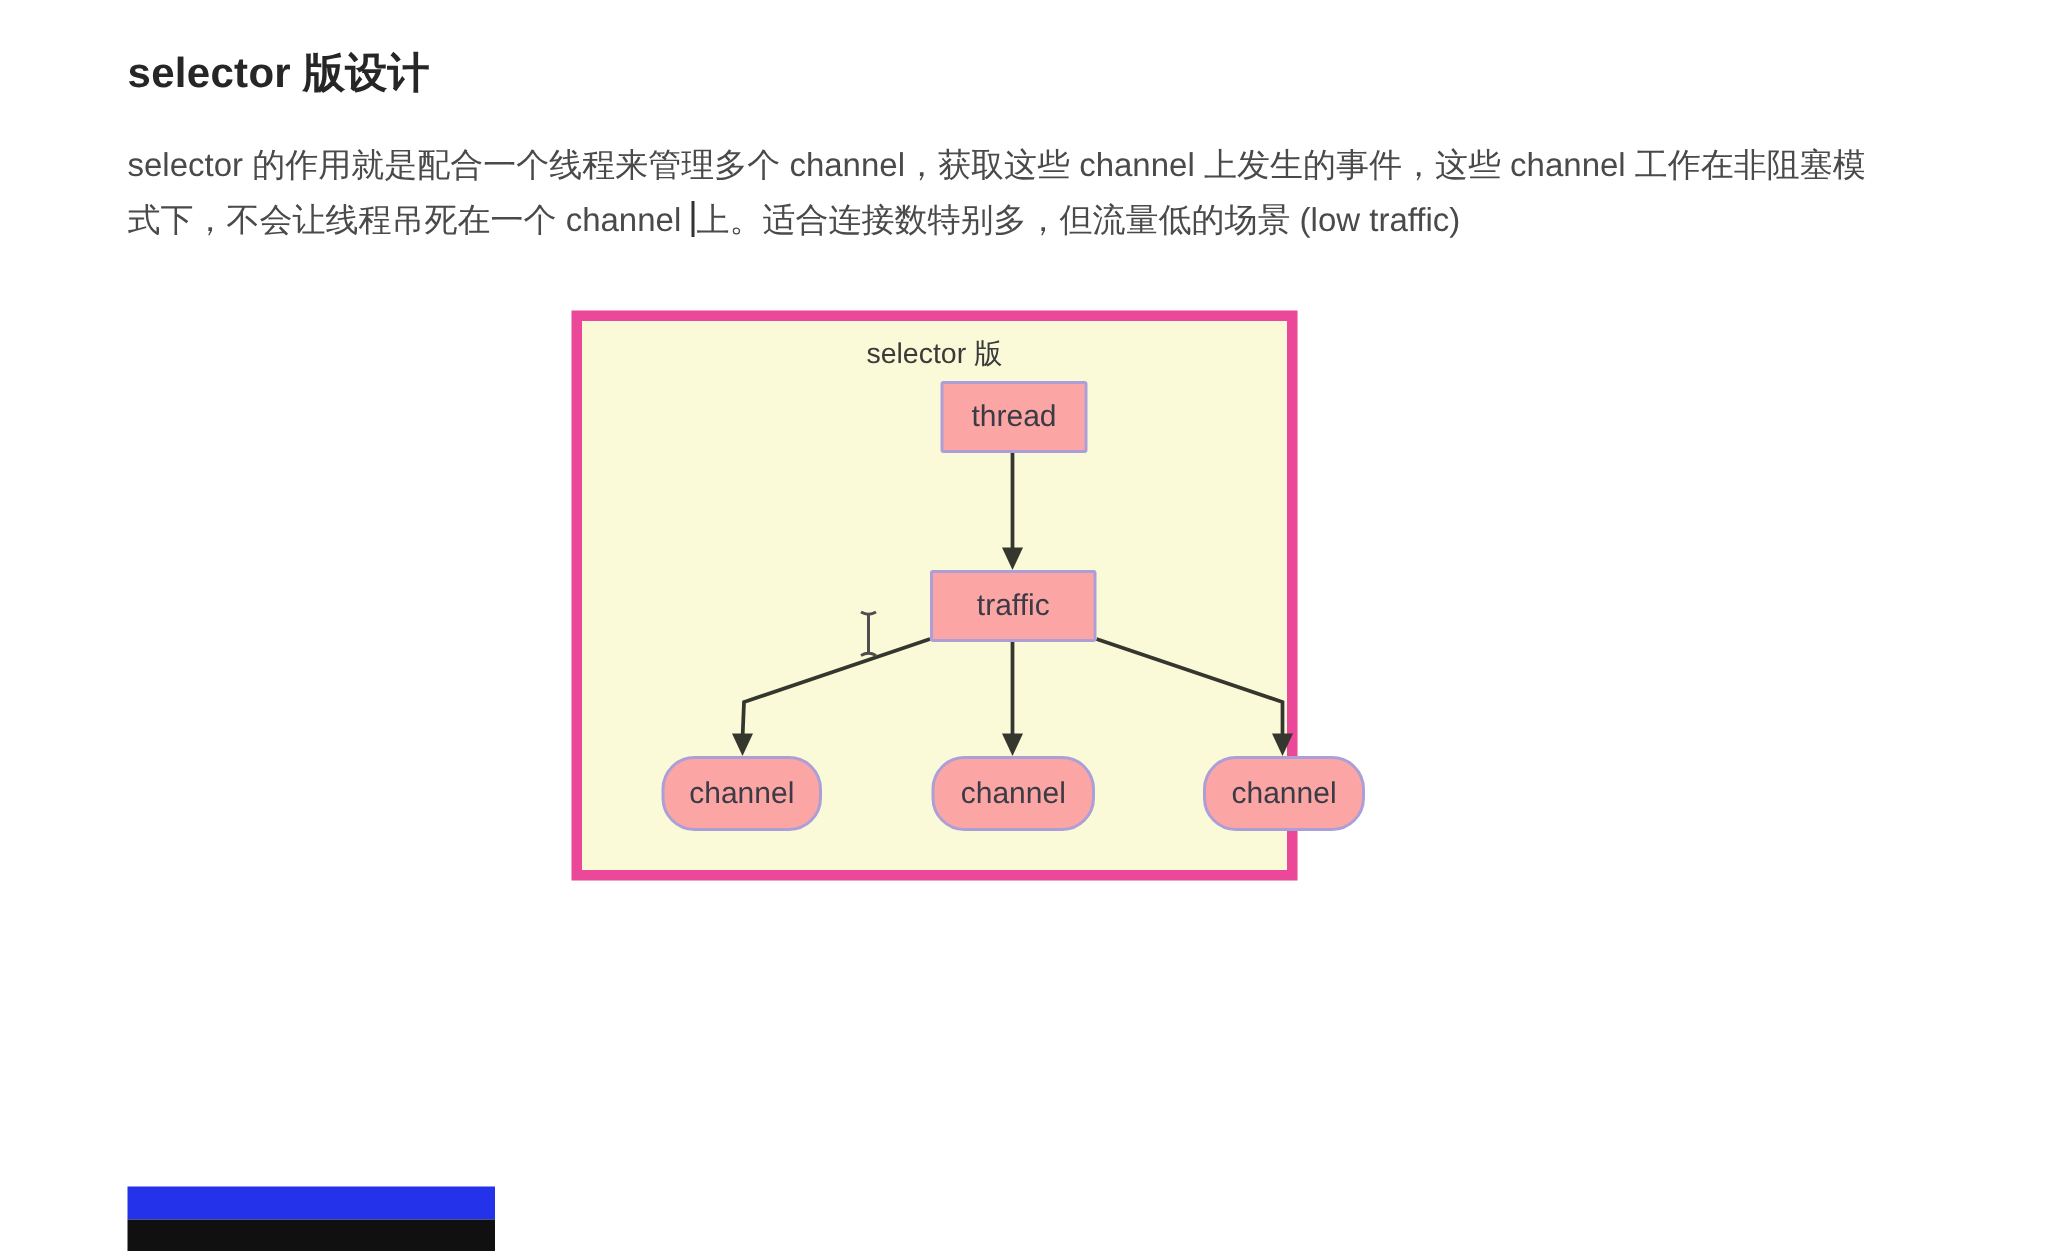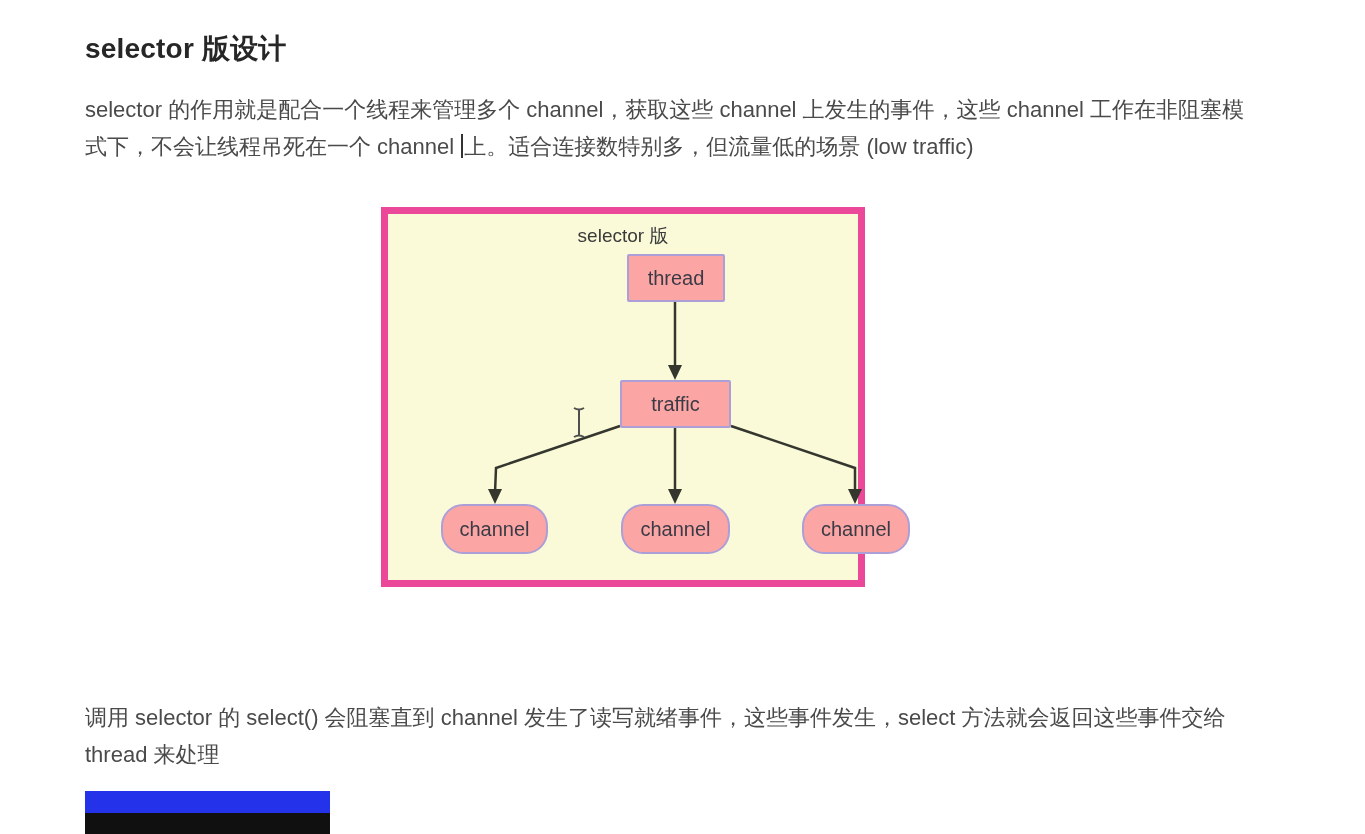--- a/index.html
+++ b/index.html
@@ -131,18 +131,17 @@
       </g>
     </svg>
 
     <div class="node node-thread">thread</div>
     <div class="node node-selector">traffic</div>
     <div class="node node-channel node-channel-1">channel</div>
     <div class="node node-channel node-channel-2">channel</div>
     <div class="node node-channel node-channel-3">channel</div>
   </div>
 
-  <p class="para para-2">调用 selector 的 select() 会阻塞直到 channel 发生了读写就绪事件，这些事件发生，select 方法就会返回这些事件交给 thread 来处理</p>
 
   <div class="bottom-bar bottom-bar-blue"></div>
   <div class="bottom-bar bottom-bar-black"></div>
 
 </div>
 
 </body></html>

